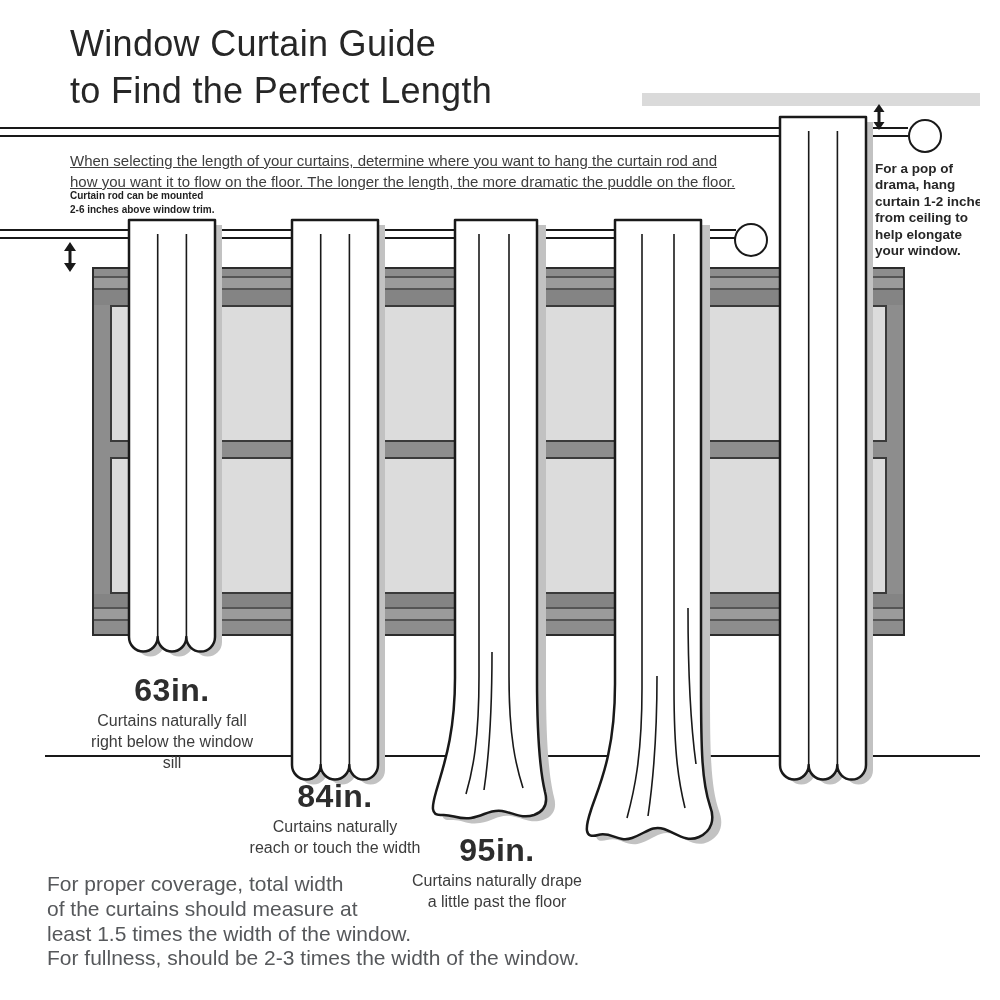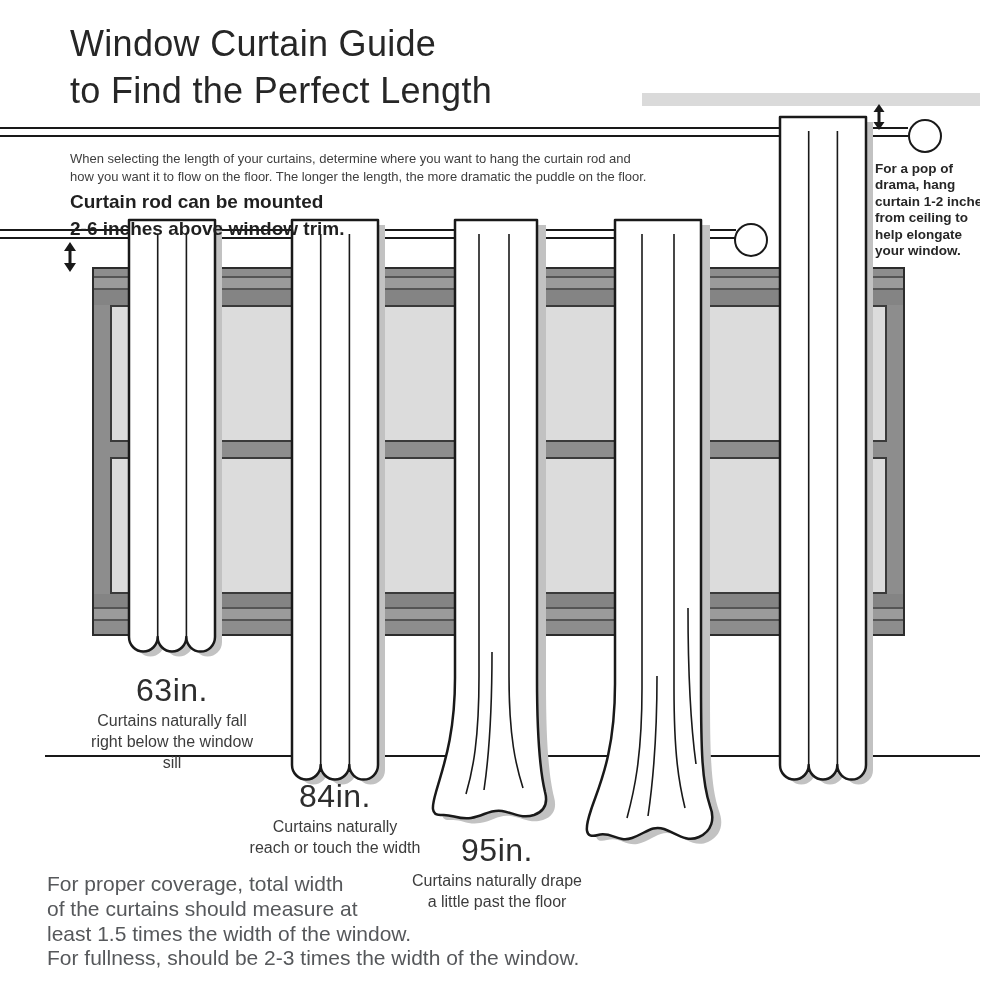--- a/index.html
+++ b/index.html
@@ -2,31 +2,31 @@
 <html><head>
 <meta charset="utf-8">
 <style>
   html,body { margin:0; padding:0; background:#fff; }
   .canvas { position:relative; width:980px; height:1000px; background:#ffffff;
             font-family:"Liberation Sans", sans-serif; overflow:hidden; }
 
   
   .title { position:absolute; left:70px; top:20px; margin:0; font-size:36px; font-weight:400;
            color:#262626; line-height:47px; letter-spacing:0.3px; white-space:pre-line; }
-  .intro { position:absolute; left:70px; top:150px; font-size:13px; color:#3e3e3e;
-           line-height:1.4; white-space:pre-line; }
-  .rod-note { position:absolute; left:70px; top:189px; font-size:19px; font-weight:700;
+  .intro { position:absolute; left:70px; top:150px; font-size:15px; color:#3e3e3e;
+           line-height:1.4; white-space:pre-line;text-decoration:underline; }
+  .rod-note { position:absolute; left:70px; top:189px; font-size:10px; font-weight:700;
               color:#1f1f1f; line-height:1.4; white-space:pre-line; }
   .ceiling-note { position:absolute; left:875px; top:161px; width:130px; font-size:13.5px;
                   font-weight:700; color:#262626; line-height:1.22; white-space:pre-line; }
   .coverage { position:absolute; left:47px; top:872px; font-size:21px; font-weight:400;
               color:#56585b; line-height:1.18; white-space:pre-line; }
 
   .label { position:absolute; text-align:center; color:#2d2d2d; }
-  .label .len  { font-size:32px; letter-spacing:0.5px; }
+  .label .len  { font-size:32px; letter-spacing:0.5px;font-weight:bold; }
   .label .desc { font-size:16px; line-height:1.3; color:#3c3c3c; white-space:pre-line; margin-top:2px; }
   .label-63    { left:82px;  top:672px; width:180px; }
   .label-84    { left:245px; top:778px; width:180px; }
   .label-95    { left:407px; top:832px; width:180px; }
   .label-108   { left:557px; top:864px; width:200px; }
   .label-95120 { left:760px; top:794px; width:195px; }
   .label-95120 .len  { font-size:27px; }
   .label-95120 .desc { font-size:13px; line-height:1.22; }
 
   

